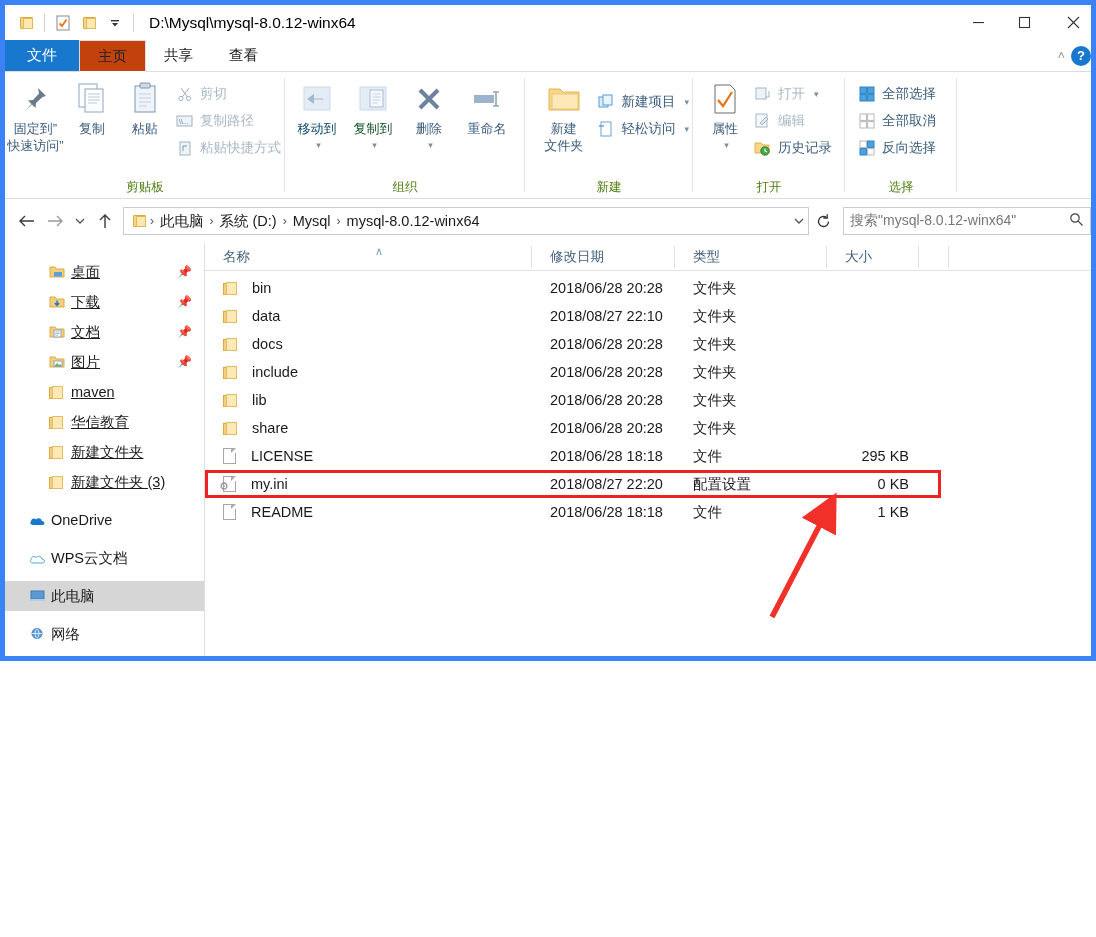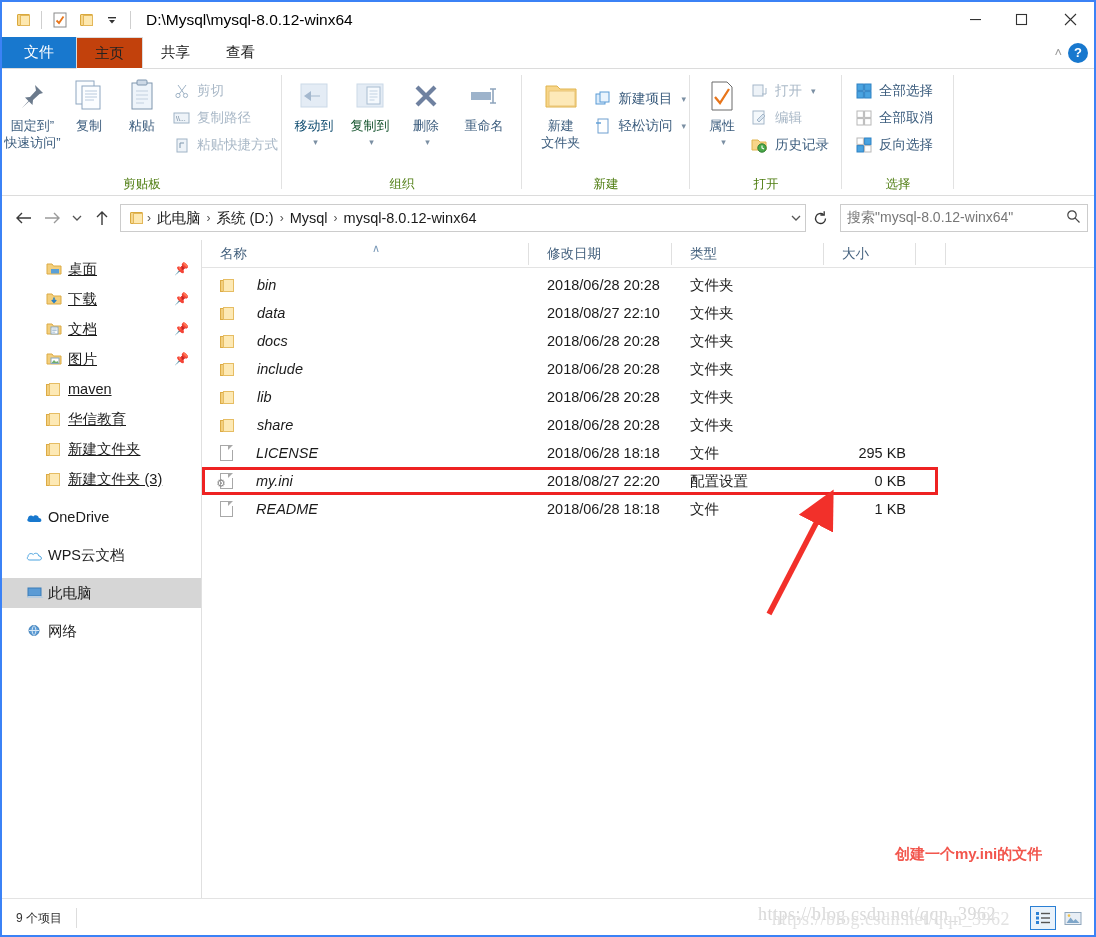--- a/index.html
+++ b/index.html
@@ -3,23 +3,23 @@
 <meta charset="utf-8">
 <style>
   * { box-sizing: border-box; }
   html, body {
     margin: 0; padding: 0;
     background: #ffffff;
     font-family: "Liberation Sans", "DejaVu Sans", sans-serif;
   }
   #app {
     position: relative;
-    width: 1096px; height: 937px;
+    width: 1096px; height: 661px;
     background: #ffffff;
-    border: 2px solid #3b82f6;
+    border: 5px solid #3b82f6;
     overflow: hidden;
   }
 
   
   .titlebar {
     position: absolute; left: 0; top: 0; width: 1094px; height: 35px;
     background: #ffffff;
     display: flex; align-items: center;
   }
   .qat { display: flex; align-items: center; gap: 0px; padding-left: 8px; height: 100%; }
@@ -167,21 +167,21 @@
   .sortmark {
     position: absolute; left: 170px; top: 2px; color: #7b9ab8; font-size: 11px;
   }
 
   .rows { padding-top: 3px; }
   .row {
     display: flex; align-items: center; height: 28px; font-size: 14.5px; color: #1b1b1b;
     position: relative;
   }
   .cell { padding-left: 18px; white-space: nowrap; overflow: hidden; }
-  .c-name { width: 327px; display: flex; align-items: center; gap: 23px; padding-left: 18px; font-style: italic; }
+  .c-name { width: 327px; display: flex; align-items: center; gap: 15px; padding-left: 18px; }
   .c-date { width: 143px; }
   .c-type { width: 152px; }
   .c-size { width: 92px; text-align: right; padding-left: 0; padding-right: 10px; }
 
   
   .ficon { position: relative; width: 14px; height: 13px; flex: 0 0 auto; }
   .ficon .fb { position: absolute; left:0; top:1px; width:13px; height:12px; background:#f3cf7d; border:1px solid #dcab45; }
   .ficon .ff { position: absolute; left:3px; top:0px; width:11px; height:13px; background:#fde9b5; border:1px solid #e6bd63; }
   .docicon {
     width: 13px; height: 16px; background: #fff; border: 1px solid #a8a8a8; position: relative; flex: 0 0 auto;

